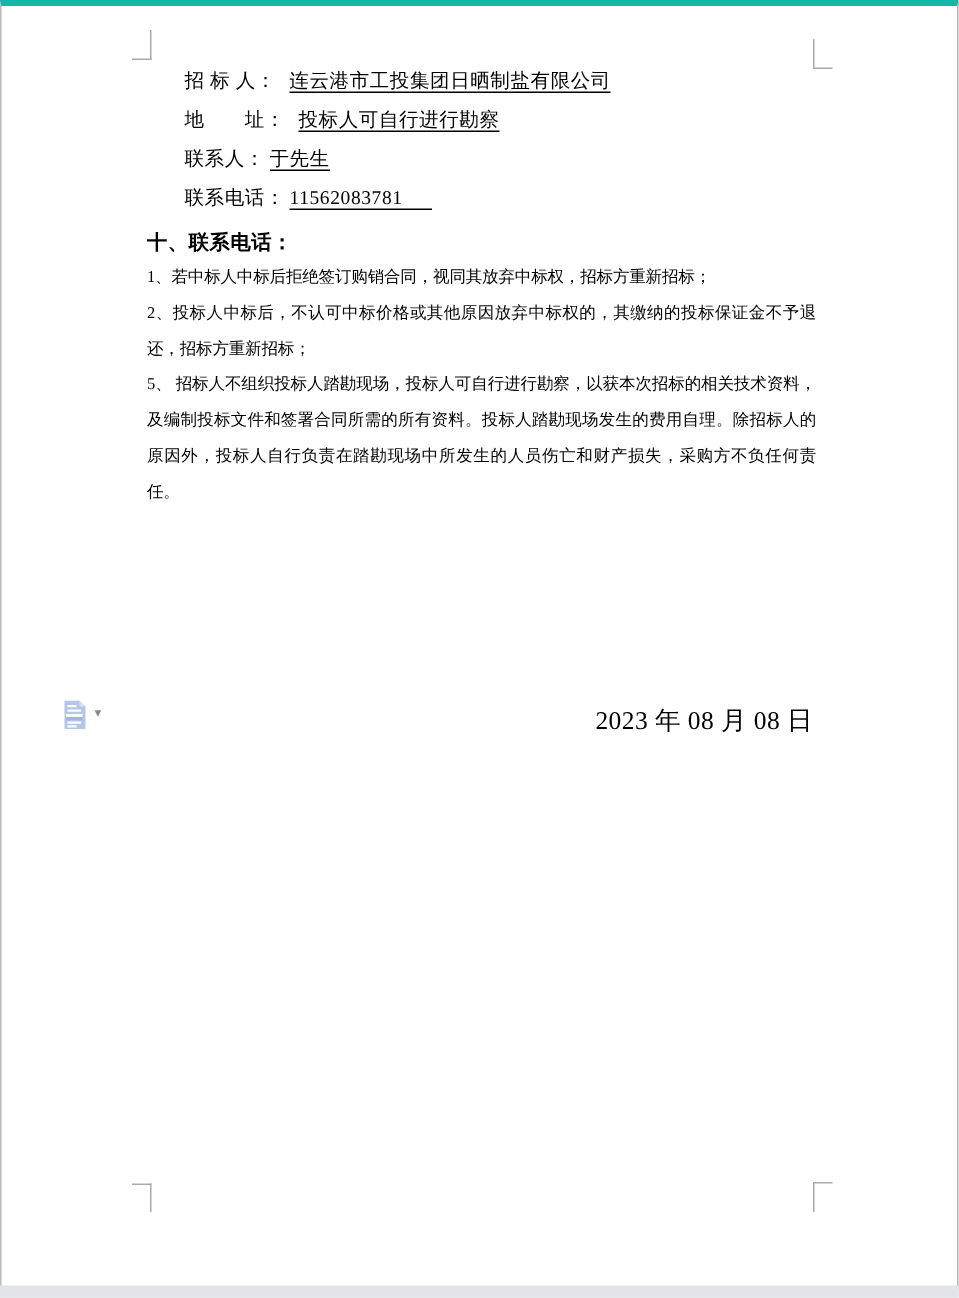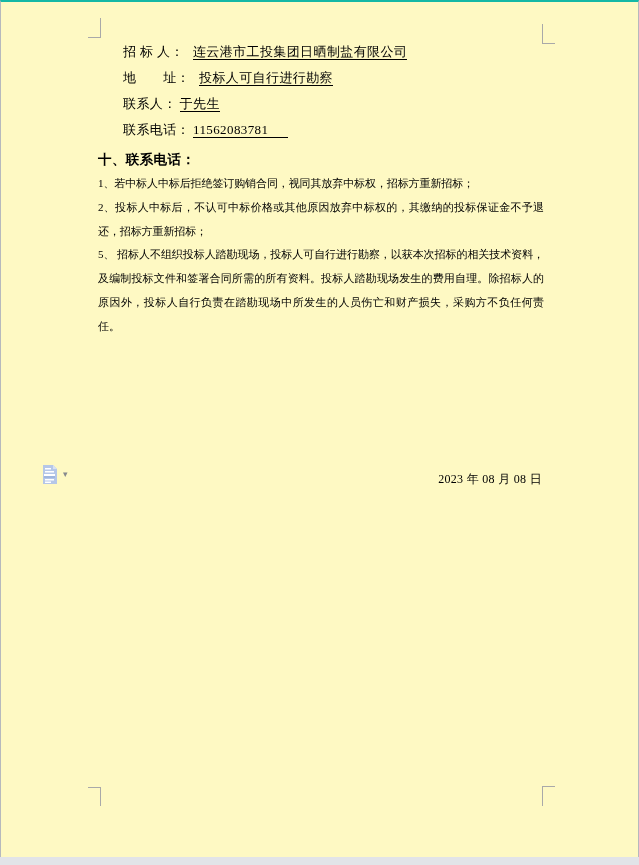--- a/index.html
+++ b/index.html
@@ -8,24 +8,24 @@
     overflow: hidden;
     position: relative;
     background: #e2e4e8;
     font-family: "Liberation Serif", "DejaVu Serif", serif;
     color: #000;
   }
   .page {
     position: absolute;
     left: 0; top: 0;
     width: 637px; height: 855px;
-    background: #fef9c3;
+    background: #ffffff;
     border-left: 1px solid #b6b9bd;
     border-right: 1px solid #b6b9bd;
-    border-top: 2px solid #14b8a6;
+    border-top: 4px solid #14b8a6;
   }
   .window-strip {
     position: absolute;
     left: 0; top: 857px;
     width: 639px; height: 8px;
     background: #e2e4e8;
   }
   
   .crop { position: absolute; }
   .crop-tl { left: 87px;  top: 16px;  width: 12px; height: 19px;
@@ -73,21 +73,21 @@
     text-align-last: left;
     letter-spacing: -0.1px;
   }
   .clauses p { margin: 0; padding: 0; }
 
   .doc-date {
     position: absolute;
     left: 97px; top: 468px;
     width: 444px;
     text-align: right;
-    font-size: 12px;
+    font-size: 17px;
     letter-spacing: 0.3px;
     line-height: 18px;
     white-space: pre;
   }
 
   .paste-button {
     position: absolute;
     left: 41px; top: 463px;
     display: flex;
     align-items: flex-start;

